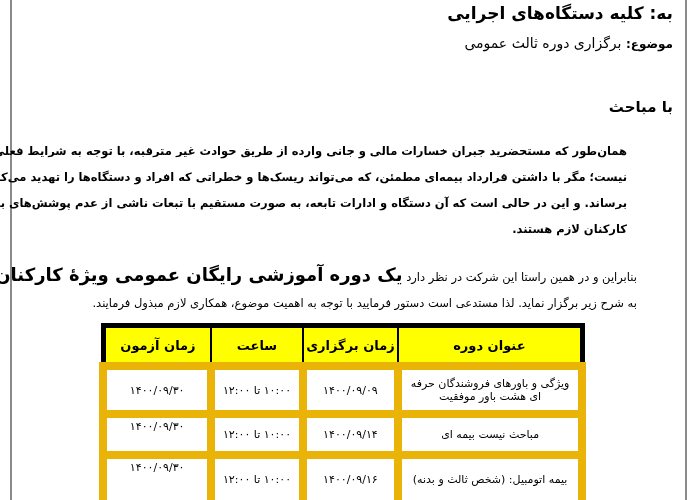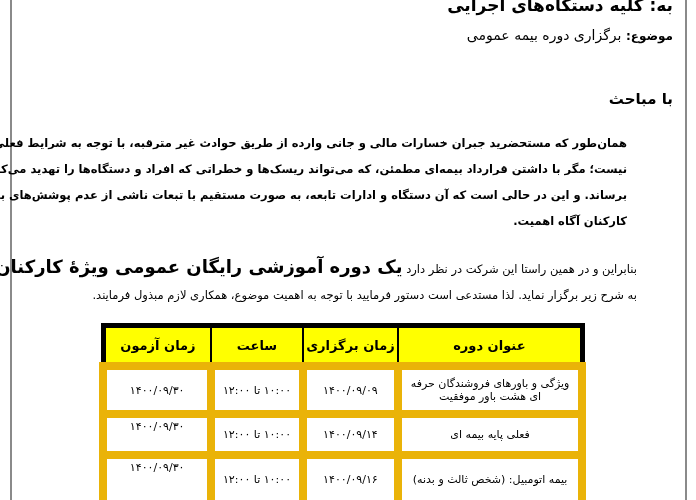--- a/index.html
+++ b/index.html
@@ -2,21 +2,21 @@
 <html><head>
 <meta charset="utf-8">
 <style>
   html, body { margin: 0; padding: 0; }
   body {
     width: 696px; height: 500px; overflow: hidden; background: #ffffff;
     position: relative; font-family: "DejaVu Sans", sans-serif; color: #000;
   }
   .page-border-left { position: absolute; left: 10px; top: 0; width: 2px; height: 500px; background: #8a8a8a; }
   .page-border-right { position: absolute; left: 685px; top: 0; width: 2px; height: 500px; background: #8a8a8a; }
-  .doc { position: absolute; left: 12px; top: 4px; width: 673px; height: 432px; direction: rtl; }
+  .doc { position: absolute; left: 12px; top: 12px; width: 673px; height: 432px; direction: rtl; }
   .to-line {
     position: absolute; right: 12px; top: -9px; font-weight: bold; font-size: 17px;
     white-space: nowrap;
   }
   .subject-line {
     position: absolute; right: 12px; top: 23px; font-size: 14px; white-space: nowrap;
   }
   .subject-line .label { font-weight: bold; font-size: 12px; }
   .salutation {
     position: absolute; right: 12px; top: 86px; font-weight: bold; font-size: 15px; white-space: nowrap;
@@ -60,30 +60,30 @@
 
 <div class="doc">
 
   <div class="to-line">
     <span>به:</span>
     <span>کلیه دستگاه‌های اجرایی</span>
   </div>
 
   <div class="subject-line">
     <span class="label">موضوع:</span>
-    <span>برگزاری دوره بیمه عمومی</span>
+    <span>برگزاری دوره ثالث عمومی</span>
   </div>
 
   <div class="salutation">با مباحث</div>
 
   <div class="para para-1">
     <span class="line">همان‌طور که مستحضرید جبران خسارات مالی و جانی وارده از طریق حوادث غیر مترقبه، با توجه به شرایط فعلی میسّر</span>
     <span class="line">نیست؛ مگر با داشتن قرارداد بیمه‌ای مطمئن، که می‌تواند ریسک‌ها و خطراتی که افراد و دستگاه‌ها را تهدید می‌کند به حد اقل</span>
     <span class="line">برساند. و این در حالی است که آن دستگاه و ادارات تابعه، به صورت مستقیم با تبعات ناشی از عدم پوشش‌های بیمه‌ای</span>
-    <span class="line">کارکنان آگاه اهمیت.</span>
+    <span class="line">کارکنان لازم هستند.</span>
   </div>
 
   <div class="para para-2">
     <span class="line"><span>بنابراین و در همین راستا این شرکت در نظر دارد </span><span class="strong">یک دوره آموزشی رایگان عمومی ویژهٔ کارکنان اداری،</span></span>
     <span class="line">به شرح زیر برگزار نماید. لذا مستدعی است دستور فرمایید با توجه به اهمیت موضوع، همکاری لازم مبذول فرمایند.</span>
   </div>
 </div>
 
 <table class="courses">
   <thead>
@@ -95,21 +95,21 @@
     </tr>
   </thead>
   <tbody>
     <tr class="r1">
       <td>ویژگی و باورهای فروشندگان حرفه ای هشت باور موفقیت</td>
       <td class="num">۱۴۰۰/۰۹/۰۹</td>
       <td>۱۰:۰۰ تا ۱۲:۰۰</td>
       <td class="num">۱۴۰۰/۰۹/۳۰</td>
     </tr>
     <tr class="r2">
-      <td>فعلی پایه بیمه ای</td>
+      <td>مباحث نیست بیمه ای</td>
       <td class="num">۱۴۰۰/۰۹/۱۴</td>
       <td>۱۰:۰۰ تا ۱۲:۰۰</td>
       <td class="num exam-top">۱۴۰۰/۰۹/۳۰</td>
     </tr>
     <tr class="r3">
       <td>بیمه اتومبیل: (شخص ثالث و بدنه)</td>
       <td class="num">۱۴۰۰/۰۹/۱۶</td>
       <td>۱۰:۰۰ تا ۱۲:۰۰</td>
       <td class="num exam-top">۱۴۰۰/۰۹/۳۰</td>
     </tr>

